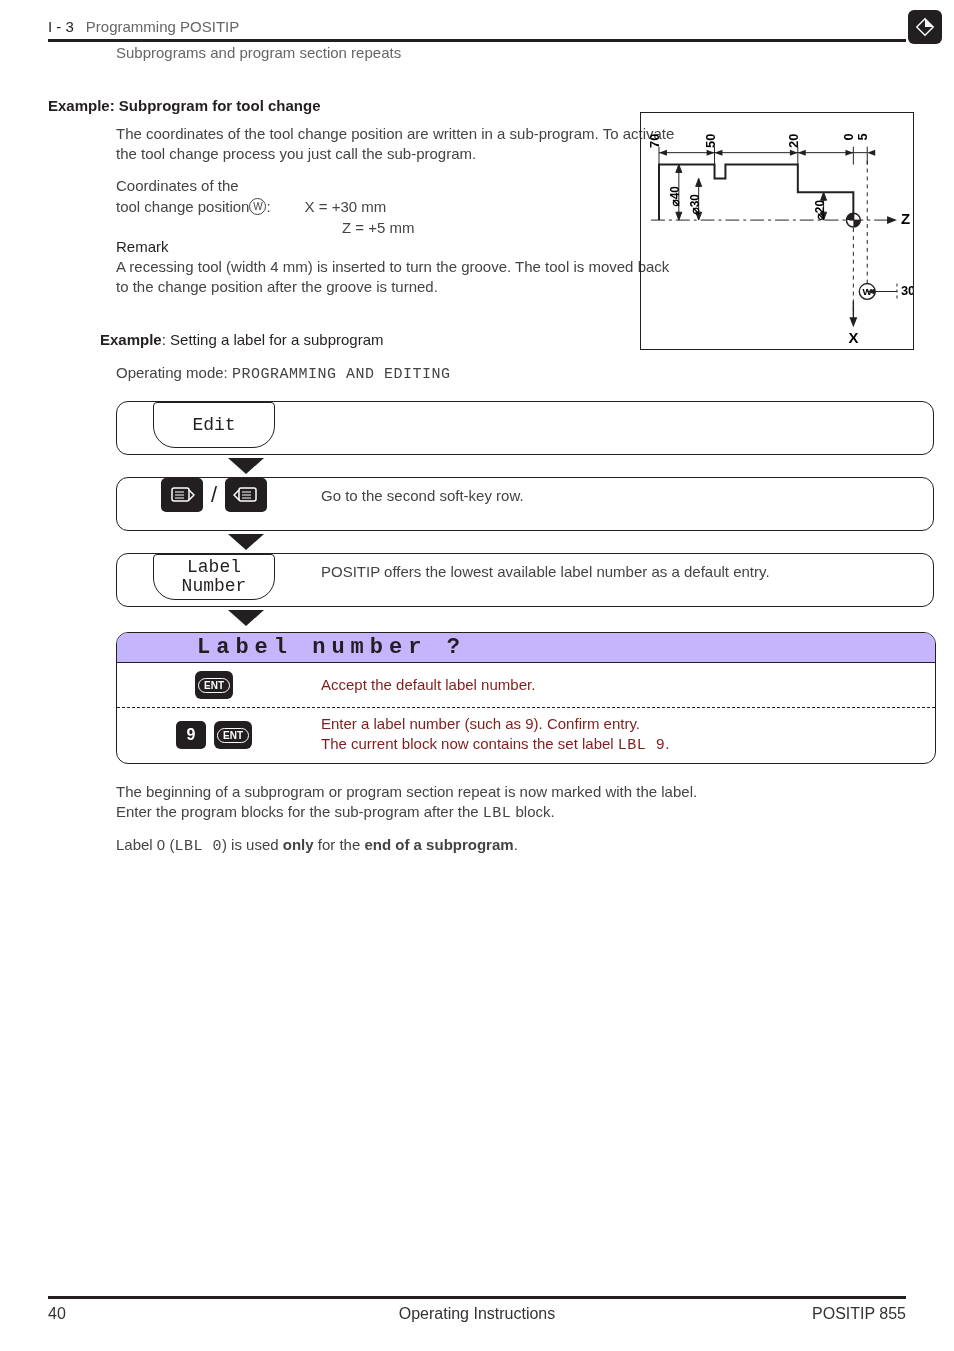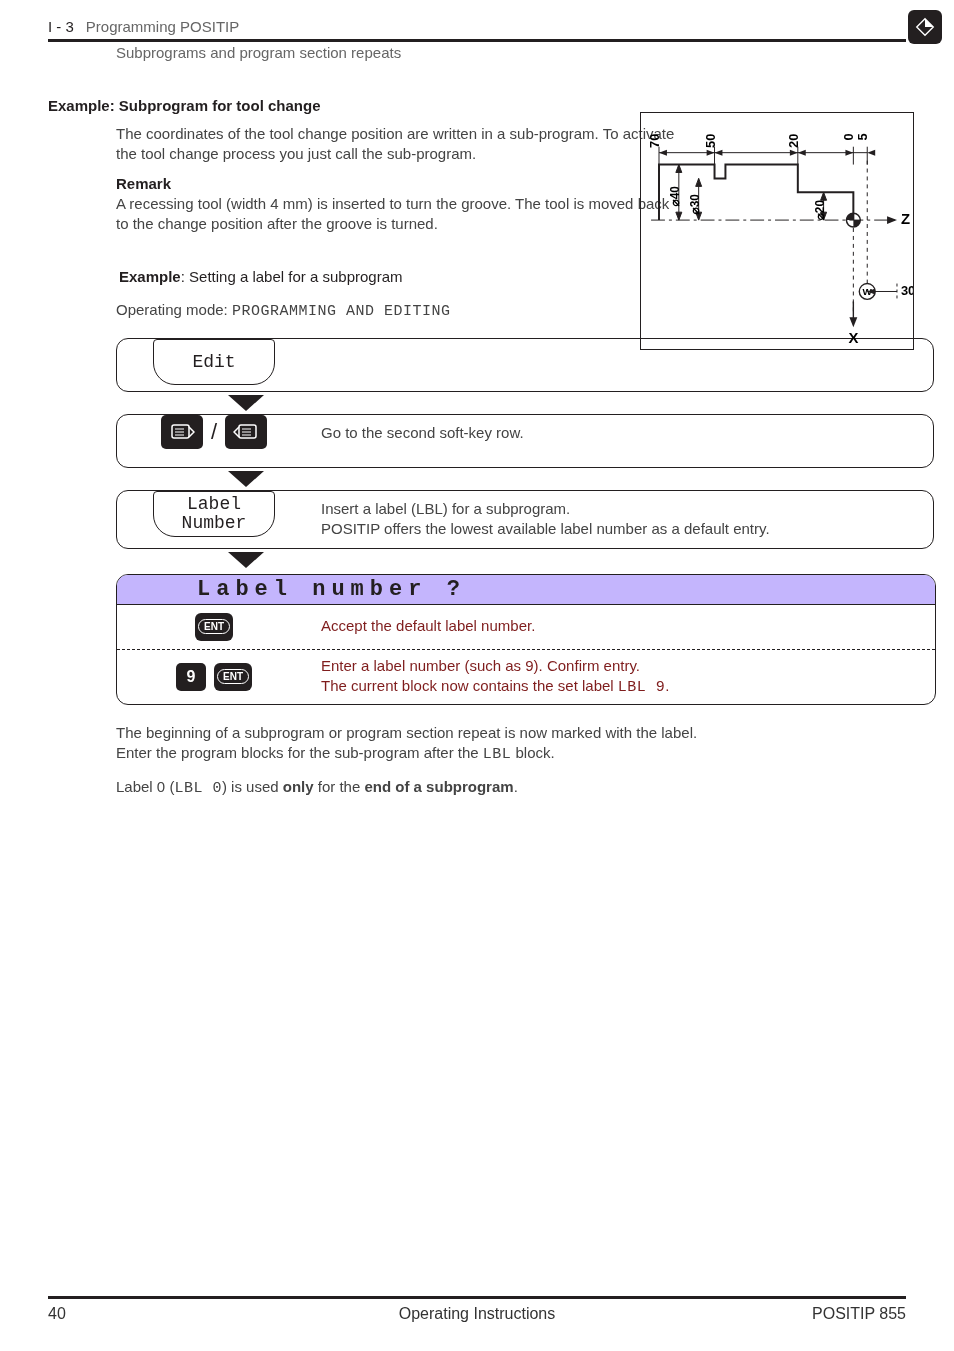--- a/index.html
+++ b/index.html
@@ -10,23 +10,23 @@
   .hdr-rule{height:3px;background:#231f20;margin:4px 0 2px 0}
   .hdr-sub{color:#666;font-size:15px;margin-left:68px;margin-top:2px}
   .corner-icon{position:absolute;right:12px;top:10px;width:34px;height:34px;background:#231f20;border-radius:6px;display:flex;align-items:center;justify-content:center}
   .corner-icon svg{width:22px;height:22px}
   .body{margin-top:36px}
   .ex-h{font-weight:700;font-size:15px}
   .para{font-size:15px;color:#444;line-height:1.35;margin-top:10px;max-width:560px;margin-left:68px}
   .coords{font-size:15px;color:#444;margin-top:10px;margin-left:68px;line-height:1.4}
   .coords .w-icon{display:inline-block;border:1px solid #444;border-radius:50%;width:15px;height:15px;line-height:15px;text-align:center;font-size:10px;vertical-align:middle}
   .coords .eq{font-family:inherit}
-  .remark-h{font-weight:700;font-size:15px;margin-top:10px;margin-left:68px}
+  .remark-h{font-weight:400;font-size:15px;margin-left:68px}
   .remark-p{font-size:15px;color:#444;line-height:1.35;margin-left:68px;max-width:560px;margin-top:2px}
-  .ex2{font-size:15px;margin-top:34px;margin-left:71px}
+  .ex2{font-size:15px;margin-top:34px;margin-left:52px}
   .opmode{font-size:15px;color:#444;margin-top:16px;margin-left:68px}
   .mono{font-family:"Courier New",monospace;letter-spacing:0.5px}
   .steps{margin-top:18px;margin-left:68px;width:818px}
   .step{border:1px solid #231f20;border-radius:12px;display:flex;align-items:flex-start;min-height:54px;box-sizing:border-box}
   .step .keycell{width:194px;display:flex;align-items:center;justify-content:center}
   .step .desc{flex:1;font-size:15px;color:#444;padding:8px 20px 8px 10px;line-height:1.35}
   .softkey{width:120px;height:44px;border:1.6px solid #231f20;border-radius:4px;border-bottom-left-radius:22px;border-bottom-right-radius:22px;display:flex;align-items:center;justify-content:center;font-family:"Courier New",monospace;font-size:18px}
   .softkey.two{flex-direction:column;justify-content:center;line-height:1.05}
   .pagekeys{display:flex;align-items:center;gap:8px;font-size:22px;color:#231f20}
   .pagekey{width:42px;height:34px;background:#231f20;border-radius:5px;display:flex;align-items:center;justify-content:center}
@@ -66,20 +66,31 @@
     <span class="hdr-sec">I - 3</span>
     <span class="hdr-title">Programming POSITIP</span>
   </div>
   <div class="hdr-rule"></div>
   <div class="hdr-sub">Subprograms and program section repeats</div>
 
   <div class="body">
     <div class="ex-h">Example: Subprogram for tool change</div>
     <div class="para">The coordinates of the tool change position are written in a sub-program. To activate the tool change process you just call the sub-program.</div>
 
+    <div class="coords">
+      <div>Coordinates of the</div>
+      <div style="display:flex;gap:0;align-items:center">
+        <span>tool change position </span>
+        <span class="w-icon">W</span>
+        <span> :</span>
+        <span style="width:34px"></span>
+        <span class="eq">X =  +30  mm</span>
+      </div>
+      <div style="padding-left:226px"><span class="eq">Z =    +5  mm</span></div>
+    </div>
 
     <div class="remark-h">Remark</div>
     <div class="remark-p">A recessing tool (width 4 mm) is inserted to turn the groove. The tool is moved back to the change position after the groove is turned.</div>
 
     <div class="ex2">
       <b>Example</b><span>: Setting a label for a subprogram</span>
     </div>
 
     <div class="opmode">
       <span>Operating mode: </span><span class="mono">PROGRAMMING AND EDITING</span>
@@ -127,21 +138,20 @@
           </svg></div>
 
       <div class="step">
         <div class="keycell">
           <div class="softkey two">
             <span>Label</span>
             <span>Number</span>
           </div>
         </div>
         <div class="desc">
-          <div>Insert a label (LBL) for a subprogram.</div>
           <div>POSITIP offers the lowest available label number as a default entry.</div>
         </div>
       </div>
       <div class="downarrow"><svg viewBox="0 0 36 16">
             <polygon points="0,0 36,0 18,16" fill="#231f20"></polygon>
           </svg></div>
     </div>
 
     <div class="banner">
       <div class="banner-head">Label  number  ?</div>

